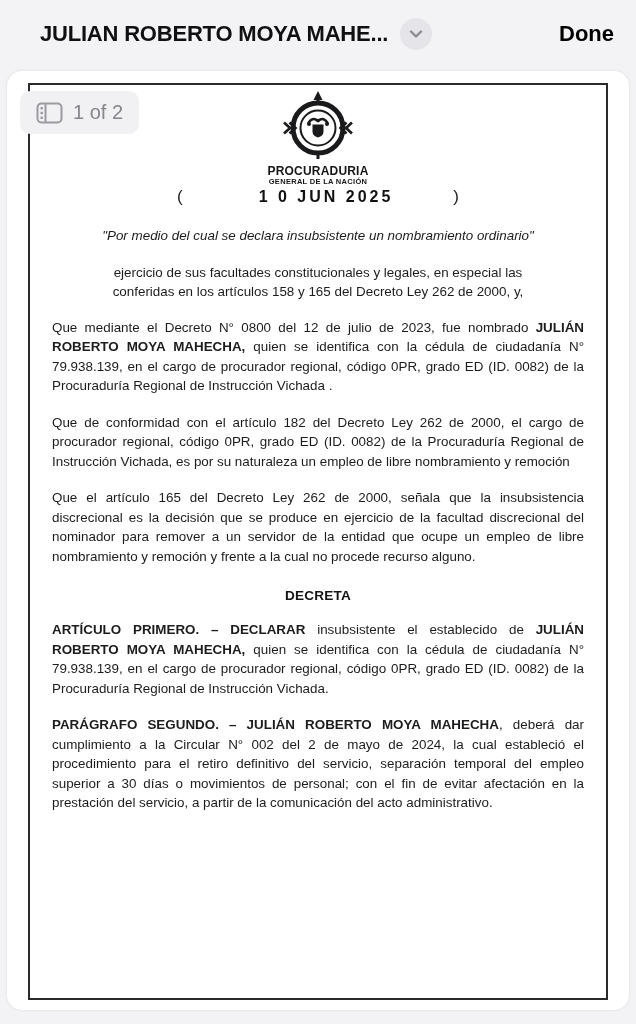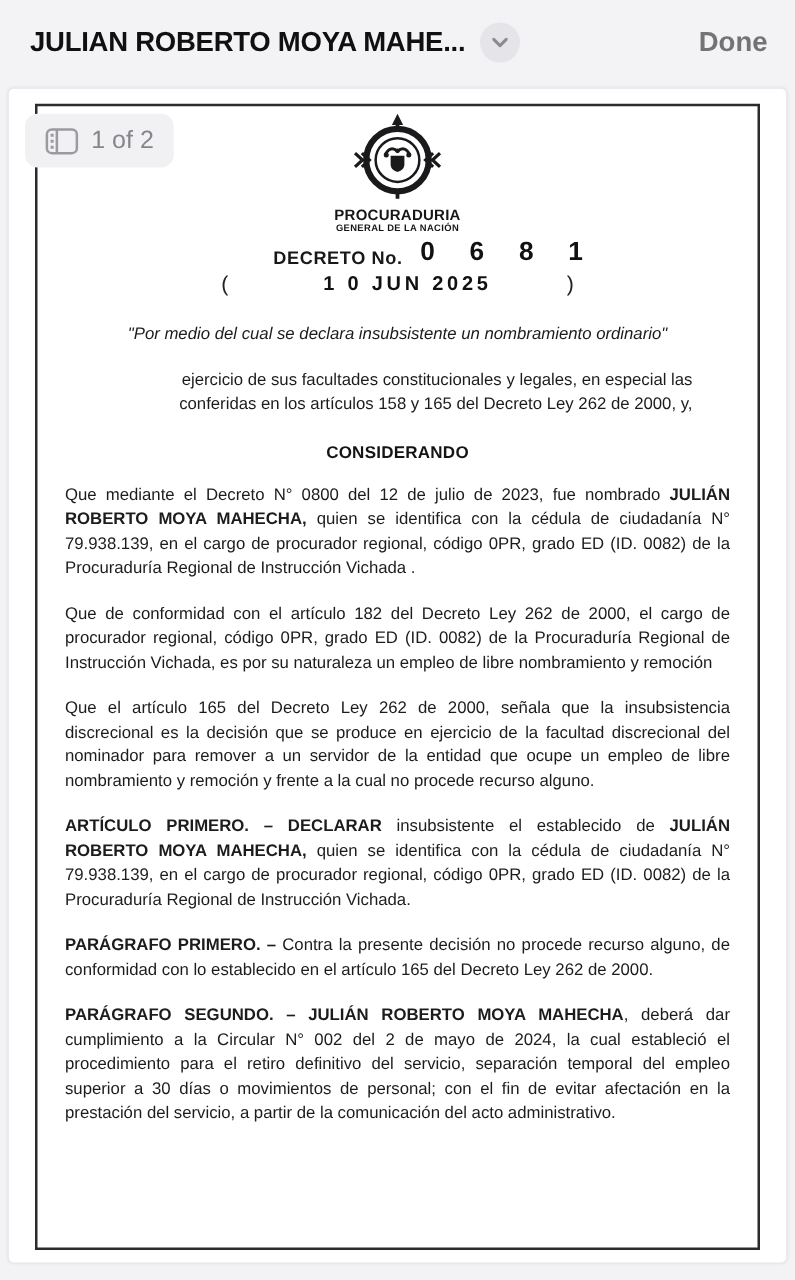--- a/index.html
+++ b/index.html
@@ -4,41 +4,41 @@
 <style>
   html,body{margin:0;padding:0;}
   body{
     width:636px;height:1024px;overflow:hidden;position:relative;
     background:#f3f3f5;
     font-family:"Liberation Sans","DejaVu Sans",sans-serif;
     -webkit-font-smoothing:antialiased;
   }
   
   .topbar{
-    position:absolute;left:0;top:0;right:0;height:71px;
+    position:absolute;left:16px;top:0;right:0;height:71px;
     background:#f3f3f5;display:flex;align-items:center;
     padding:0 18px 4px 24px;box-sizing:border-box;
   }
   .doc-title{
     font-size:22px;font-weight:700;color:#101012;letter-spacing:-0.2px;
     white-space:nowrap;overflow:hidden;max-width:440px;
   }
   .chev-btn{
     width:32px;height:32px;border-radius:50%;background:#e4e4e9;border:none;
     margin-left:12px;display:flex;align-items:center;justify-content:center;
     padding:0;cursor:pointer;flex:none;
   }
   .done-btn{
     margin-left:auto;background:none;border:none;cursor:pointer;
     font-family:inherit;font-size:22px;font-weight:600;color:#30a14e;padding:0 4px;
   }
   
   .page{
     position:absolute;left:7px;right:7px;top:71px;bottom:14px;
-    background:#ffffff;border-radius:4px;
+    background:#ffffff;border-radius:15px;
     box-shadow:0 0 3px rgba(0,0,0,0.10);
   }
   .frame{
     position:absolute;left:21px;right:21px;top:12px;bottom:10px;
     border:2px solid #2b2b2e;box-sizing:border-box;
     padding:4px 22px 16px;overflow:hidden;color:#1c1c1e;
   }
   
   .pill{
     position:absolute;left:13px;top:20px;z-index:5;
@@ -63,38 +63,38 @@
   }
   .date-line{
     width:282px;margin:0 auto;display:flex;align-items:center;
     justify-content:space-between;margin-top:1px;
   }
   .paren{font-size:17px;color:#222;font-weight:400;}
   .date-stamp{font-size:16px;font-weight:700;letter-spacing:3px;color:#111;white-space:nowrap;margin-left:16px;}
   
   .subtitle{margin:21px 0 0;text-align:center;font-style:italic;font-size:13.4px;color:#1c1c1e;}
   .c-head{margin:22px 0 0;text-align:center;font-size:13.6px;font-weight:700;color:#141416;letter-spacing:0.2px;}
-  .intro{margin:20px 30px 0;text-align:right;font-size:13.4px;line-height:19px;}
+  .intro{margin:20px 30px 0;text-align:center;font-size:13.4px;line-height:19px;}
   .para{margin:17px 0 0;text-align:justify;font-size:13.4px;line-height:19.5px;}
   .para b{font-weight:700;}
   svg{display:block;}
 </style>
 </head>
 <body>
 
 <header class="topbar">
   <div class="doc-title">JULIAN ROBERTO MOYA MAHE...</div>
   <button class="chev-btn">
     <span>
       <svg width="18" height="18" viewBox="0 0 18 18">
         <polyline points="4,6.5 9,11.5 14,6.5" fill="none" stroke="#8a8a8f" stroke-width="2.4" stroke-linecap="round" stroke-linejoin="round"></polyline>
       </svg>
     </span>
   </button>
-  <button class="done-btn" style="color: #737373;">Done</button>
+  <button class="done-btn" style="color: #000000;">Done</button>
 </header>
 
 <main class="page">
 
   <button class="pill">
     <span>
       <svg width="27" height="22" viewBox="0 0 27 22">
         <rect x="1.5" y="1.5" width="24" height="19" rx="4" fill="none" stroke="#9a9aa0" stroke-width="2"></rect>
         <line x1="9.5" y1="1.5" x2="9.5" y2="20.5" stroke="#9a9aa0" stroke-width="2"></line>
         <rect x="4.5" y="5" width="2.4" height="2.4" fill="#9a9aa0"></rect>
@@ -123,37 +123,32 @@
           <circle cx="27" cy="33" r="2" fill="#1a1a1c"></circle>
           <circle cx="45" cy="33" r="2" fill="#1a1a1c"></circle>
           <circle cx="36" cy="29.5" r="1.8" fill="#1a1a1c"></circle>
           <path d="M30.5 33.5 h11 v7 q0 4.5 -5.5 6 q-5.5 -1.5 -5.5 -6 Z" fill="#1a1a1c"></path>
         </svg>
       </span>
       <div class="org1">PROCURADURIA</div>
       <div class="org2">GENERAL DE LA NACIÓN</div>
     </div>
 
-    <div class="decree-line">
-      <span class="decree-label">DECRETO No.</span>
-      <span class="decree-number">0 6 8 1</span>
-    </div>
     <div class="date-line">
       <span class="paren">(</span>
       <span class="date-stamp">1 0  JUN  2025</span>
       <span class="paren">)</span>
     </div>
 
     <p class="subtitle">"Por medio del cual se declara insubsistente un nombramiento ordinario"</p>
     <p class="intro">ejercicio de sus facultades constitucionales y legales, en especial las conferidas en los artículos 158 y 165 del Decreto Ley 262 de 2000, y,</p>
-    <p class="c-head">CONSIDERANDO</p>
 
     <p class="para"><span>Que mediante el Decreto N° 0800 del 12 de julio de 2023, fue nombrado </span><b>JULIÁN ROBERTO MOYA MAHECHA,</b><span> quien se identifica con la cédula de ciudadanía N° 79.938.139, en el cargo de procurador regional, código 0PR, grado ED (ID. 0082) de la Procuraduría Regional de Instrucción Vichada .</span></p>
     <p class="para"><span>Que de conformidad con el artículo 182 del Decreto Ley 262 de 2000, el cargo de procurador regional, código 0PR, grado ED (ID. 0082) de la Procuraduría Regional de Instrucción Vichada, es por su naturaleza un empleo de libre nombramiento y remoción</span></p>
     <p class="para"><span>Que el artículo 165 del Decreto Ley 262 de 2000, señala que la insubsistencia discrecional es la decisión que se produce en ejercicio de la facultad discrecional del nominador para remover a un servidor de la entidad que ocupe un empleo de libre nombramiento y remoción y frente a la cual no procede recurso alguno.</span></p>
 
+    <p class="c-head">DECRETA</p>
 
     <p class="para"><b>ARTÍCULO PRIMERO. – DECLARAR</b><span> insubsistente el establecido de </span><b>JULIÁN ROBERTO MOYA MAHECHA,</b><span> quien se identifica con la cédula de ciudadanía N° 79.938.139, en el cargo de procurador regional, código 0PR, grado ED (ID. 0082) de la Procuraduría Regional de Instrucción Vichada.</span></p>
-    <p class="para"><b>PARÁGRAFO PRIMERO. –</b><span> Contra la presente decisión no procede recurso alguno, de conformidad con lo establecido en el artículo 165 del Decreto Ley 262 de 2000.</span></p>
     <p class="para"><b>PARÁGRAFO SEGUNDO. – JULIÁN ROBERTO MOYA MAHECHA</b><span>, deberá dar cumplimiento a la Circular N° 002 del 2 de mayo de 2024, la cual estableció el procedimiento para el retiro definitivo del servicio, separación temporal del empleo superior a 30 días o movimientos de personal; con el fin de evitar afectación en la prestación del servicio, a partir de la comunicación del acto administrativo.</span></p>
 
   </div>
 </main>
 
 </body></html>

